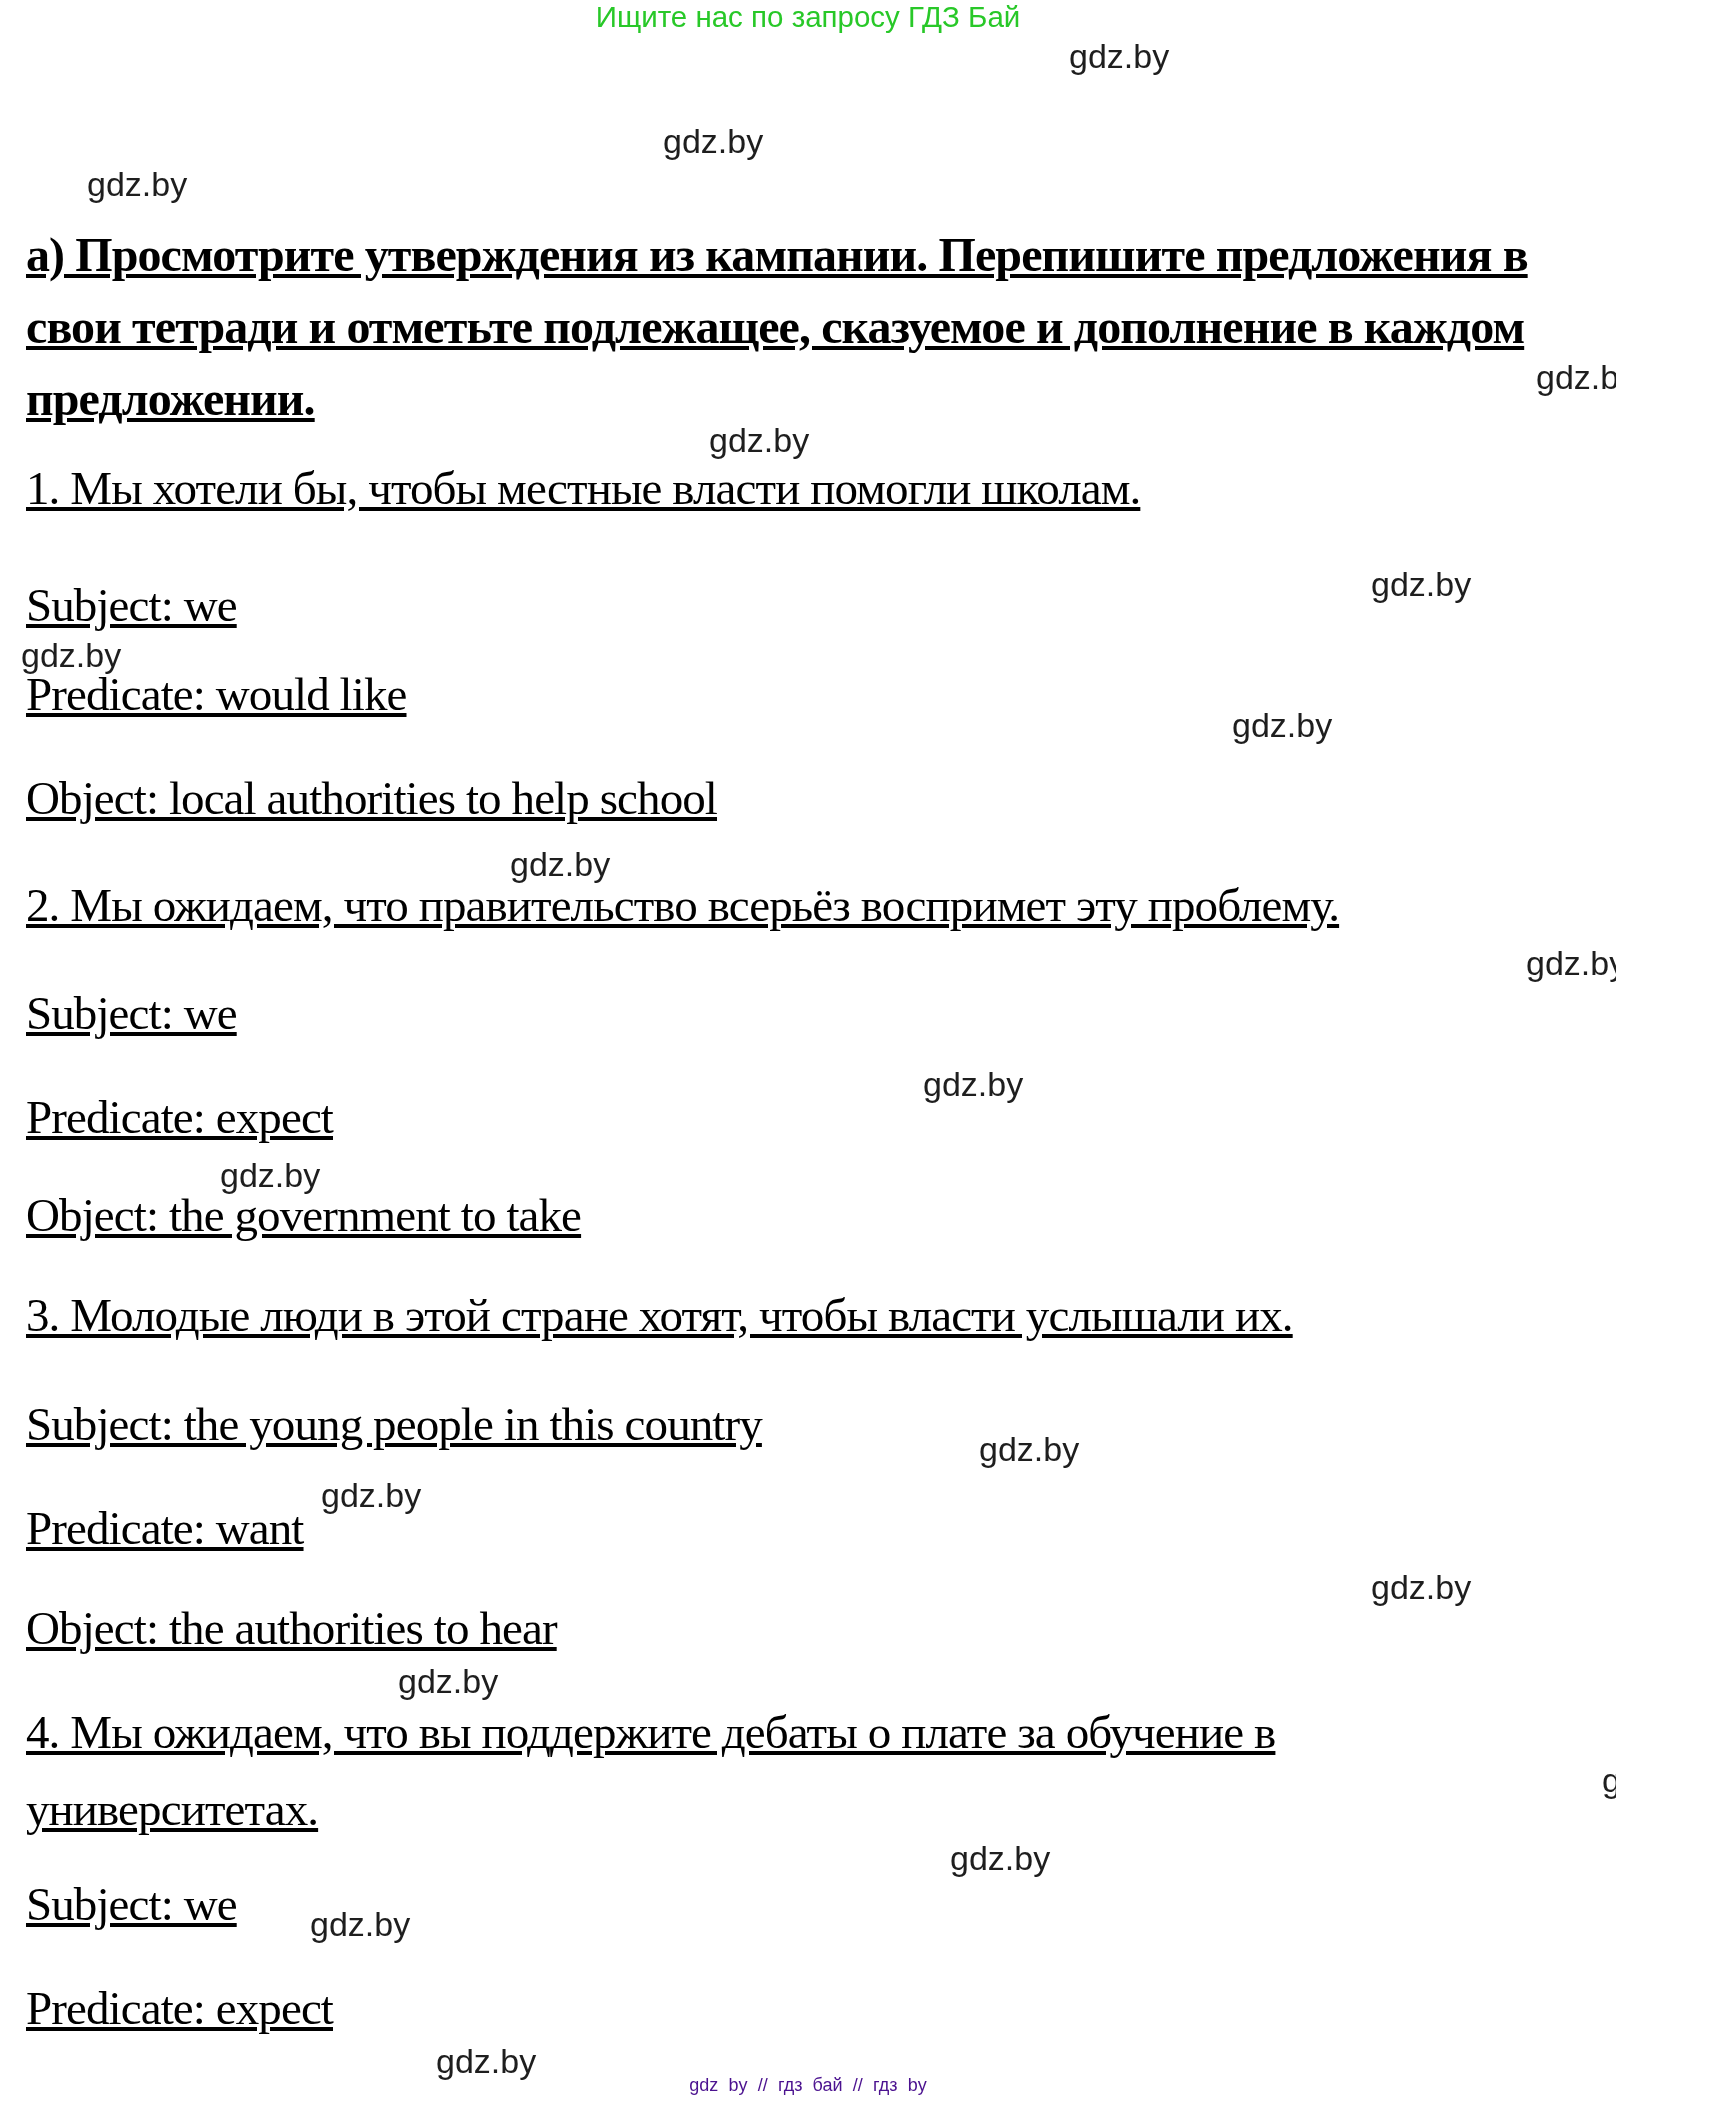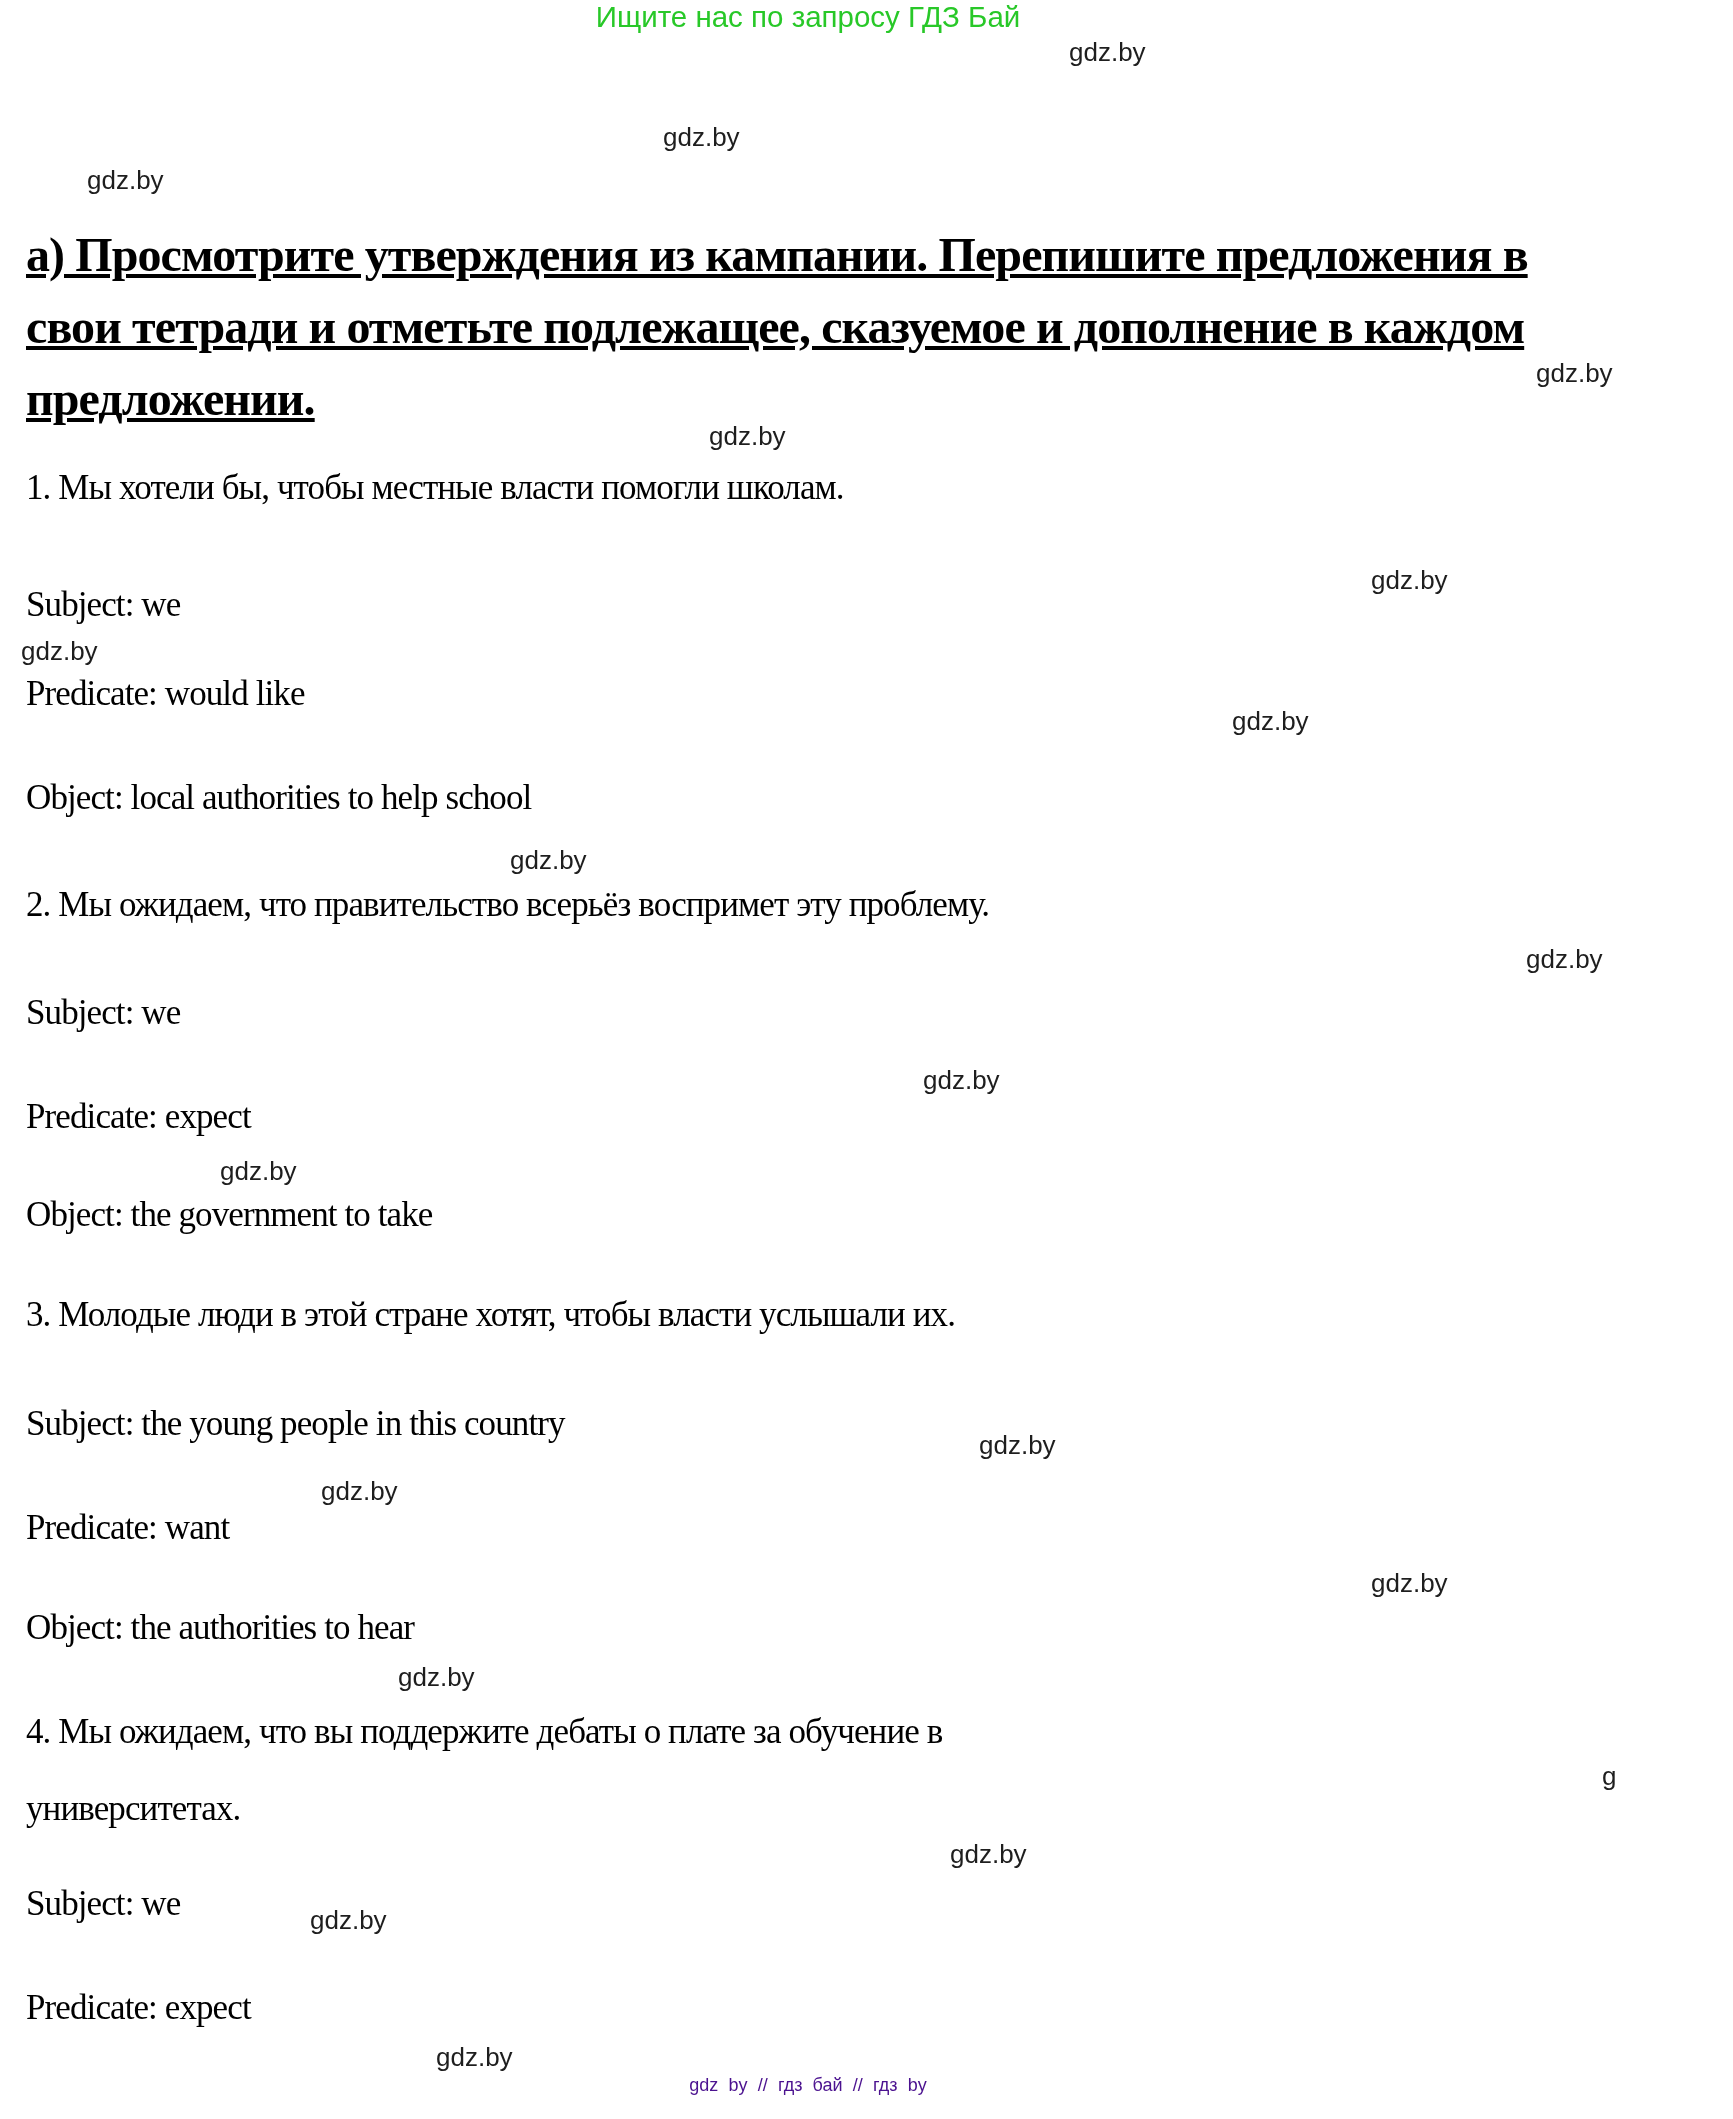--- a/index.html
+++ b/index.html
@@ -37,29 +37,30 @@
     left: 26px;
     top: 219px;
     font-size: 48px;
     font-weight: bold;
     letter-spacing: -0.9px;
   }
   .intro-line { line-height: 72px; white-space: nowrap; text-decoration: underline; }
   .line {
     position: absolute;
     left: 26px;
-    font-size: 35px;
+    font-size: 47px;
     letter-spacing: -0.9px;
     white-space: nowrap;
     line-height: 54px;
+    text-decoration: underline;
   }
   .wm {
     position: absolute;
     font-family: "Liberation Sans", sans-serif;
-    font-size: 26px;
+    font-size: 34px;
     color: var(--wm-color, #1e1e1e);
     white-space: nowrap;
   }
   .footer {
     position: absolute;
     top: 2075px;
     left: 50%;
     transform: translateX(-50%);
     font-family: "Liberation Sans", sans-serif;
     font-size: 18px;

